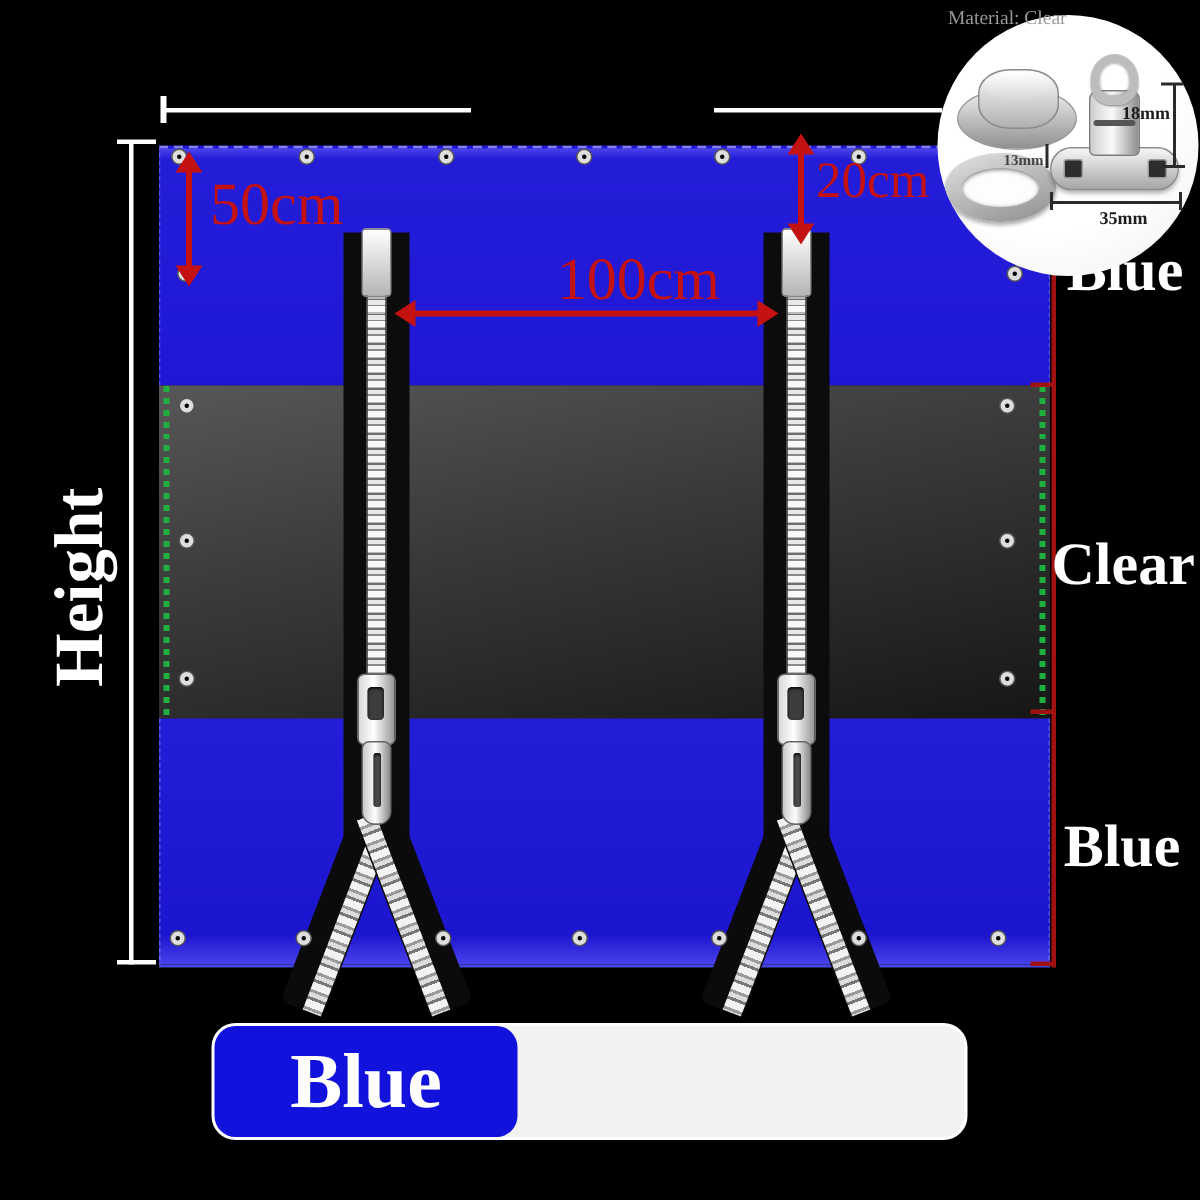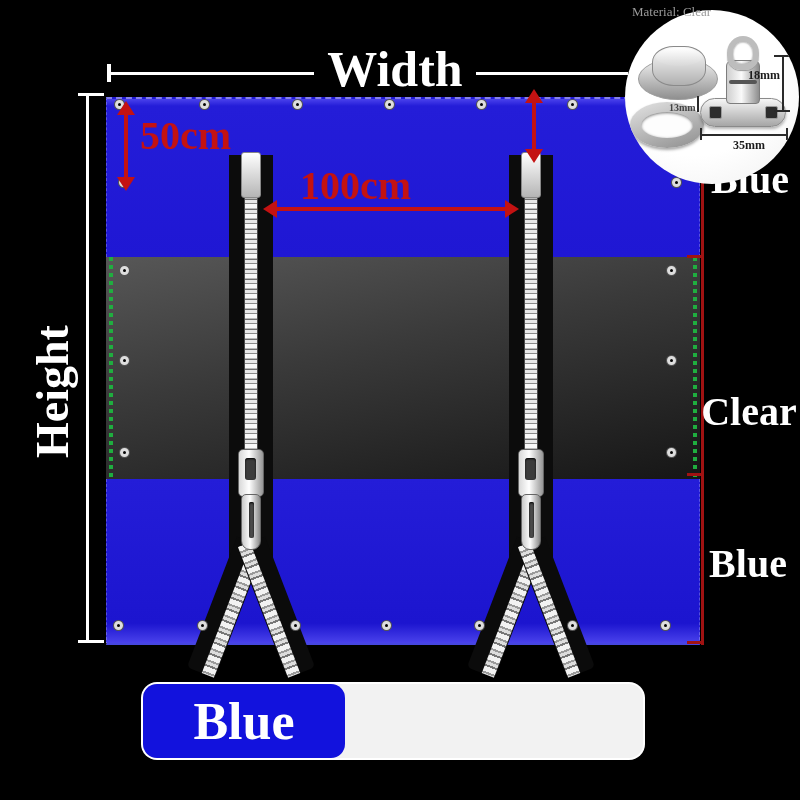--- a/index.html
+++ b/index.html
@@ -59,30 +59,30 @@
   .arr-v::before{content:"";position:absolute;top:-13px;left:50%;margin-left:-9px;
     border:9px solid transparent;border-bottom:14px solid var(--red);border-top:0;}
   .arr-v::after{content:"";position:absolute;bottom:-13px;left:50%;margin-left:-9px;
     border:9px solid transparent;border-top:14px solid var(--red);border-bottom:0;}
   .arr-h{height:4px;background:var(--red);z-index:8;}
   .arr-h::before{content:"";position:absolute;left:-13px;top:50%;margin-top:-9px;
     border:9px solid transparent;border-right:14px solid var(--red);border-left:0;}
   .arr-h::after{content:"";position:absolute;right:-13px;top:50%;margin-top:-9px;
     border:9px solid transparent;border-left:14px solid var(--red);border-right:0;}
 
-  .dim-label{color:var(--red);font-weight:bold;z-index:9;white-space:nowrap;}
+  .dim-label{color:var(--red);font-weight:normal;z-index:9;white-space:nowrap;}
   .white-label{color:#fff;font-weight:bold;z-index:6;white-space:nowrap;}
 
   .width-label{left:320px;top:40px;width:150px;text-align:center;font-size:50px;}
   .height-label{left:26px;top:278px;height:180px;font-size:46px;writing-mode:vertical-rl;transform:rotate(180deg);}
   .lbl-50{left:140px;top:112px;font-size:40px;}
   .lbl-20{left:544px;top:102px;font-size:34px;}
-  .lbl-100{left:300px;top:162px;width:180px;text-align:left;font-size:40px;}
+  .lbl-100{left:300px;top:162px;width:180px;text-align:right;font-size:40px;}
   .lbl-blue-top{left:704px;top:156px;width:92px;text-align:center;font-size:40px;z-index:4;}
-  .lbl-clear{left:701px;top:352px;width:96px;text-align:center;font-size:40px;margin-top:36px;}
+  .lbl-clear{left:701px;top:352px;width:96px;text-align:left;font-size:40px;}
   .lbl-blue-bot{left:702px;top:540px;width:92px;text-align:center;font-size:40px;}
 
   
   .brk{background:var(--bracket-red);z-index:3;}
 
   
   .inset{left:625px;top:10px;width:174px;height:174px;border-radius:50%;overflow:hidden;
     background:radial-gradient(circle at 40% 35%,#ffffff 55%,#efefef 100%);z-index:20;}
   .inset *{position:absolute;box-sizing:border-box;}
   .dome-base{left:13px;top:48px;width:80px;height:42px;border-radius:50%;
@@ -175,31 +175,31 @@
     <div class="leg r">
         <div class="lt"></div>
       </div>
     <div class="slider"></div>
     <div class="pull"></div>
   </div>
 
   <div class="mline" style="left:107px;top:64px;width:4px;height:18px"></div>
   <div class="mline" style="left:109px;top:72px;width:205px;height:3px"></div>
   <div class="mline" style="left:476px;top:72px;width:152px;height:3px"></div>
-  <div class="white-label width-label">Width</div>
 
   <div class="mline" style="left:86px;top:95px;width:3px;height:548px"></div>
   <div class="mline" style="left:78px;top:93px;width:26px;height:3px"></div>
   <div class="mline" style="left:78px;top:640px;width:26px;height:3px"></div>
   <div class="white-label height-label">Height</div>
 
   <div class="arr-v" style="left:124px;top:114px;height:64px"></div>
   <div class="dim-label lbl-50">50cm</div>
 
   <div class="arr-v" style="left:532px;top:102px;height:48px"></div>
+  <div class="dim-label lbl-20">20cm</div>
 
   <div class="arr-h" style="left:276px;top:207px;width:230px"></div>
   <div class="dim-label lbl-100">100cm</div>
 
   <div class="brk" style="left:701px;top:170px;width:3px;height:475px"></div>
   <div class="brk" style="left:687px;top:255px;width:17px;height:3px"></div>
   <div class="brk" style="left:687px;top:473px;width:17px;height:3px"></div>
   <div class="brk" style="left:687px;top:641px;width:17px;height:3px"></div>
 
   <div class="white-label lbl-blue-top">Blue</div>

